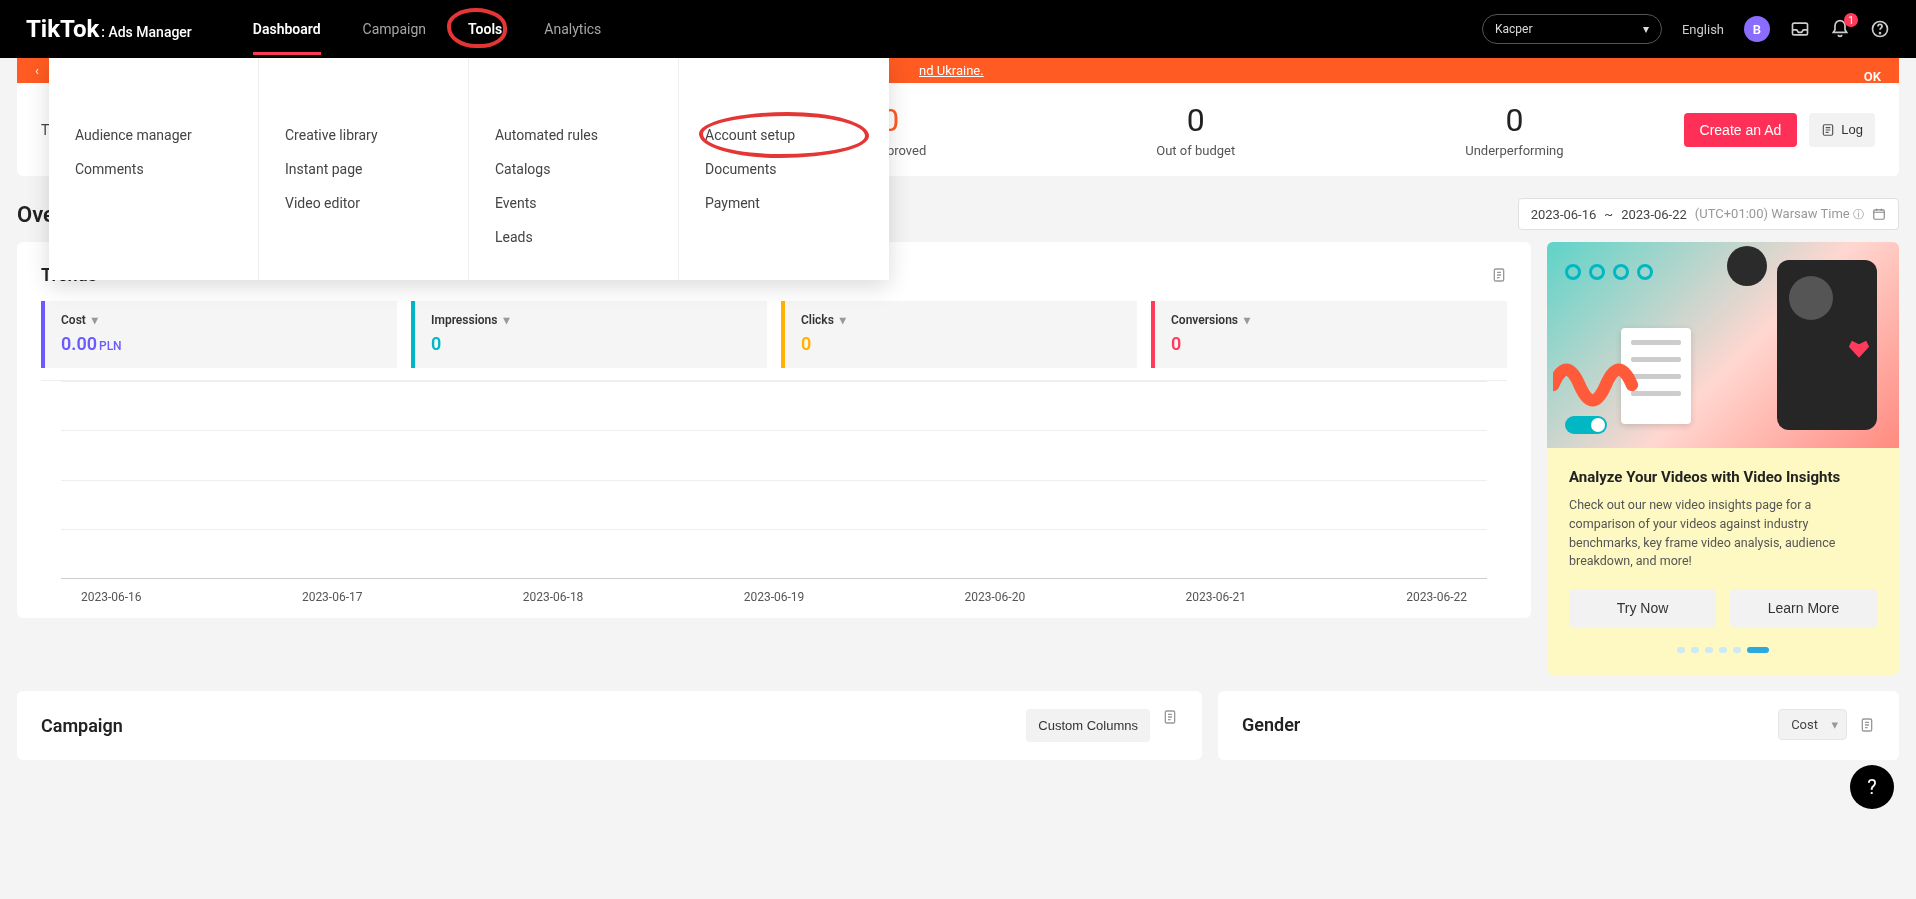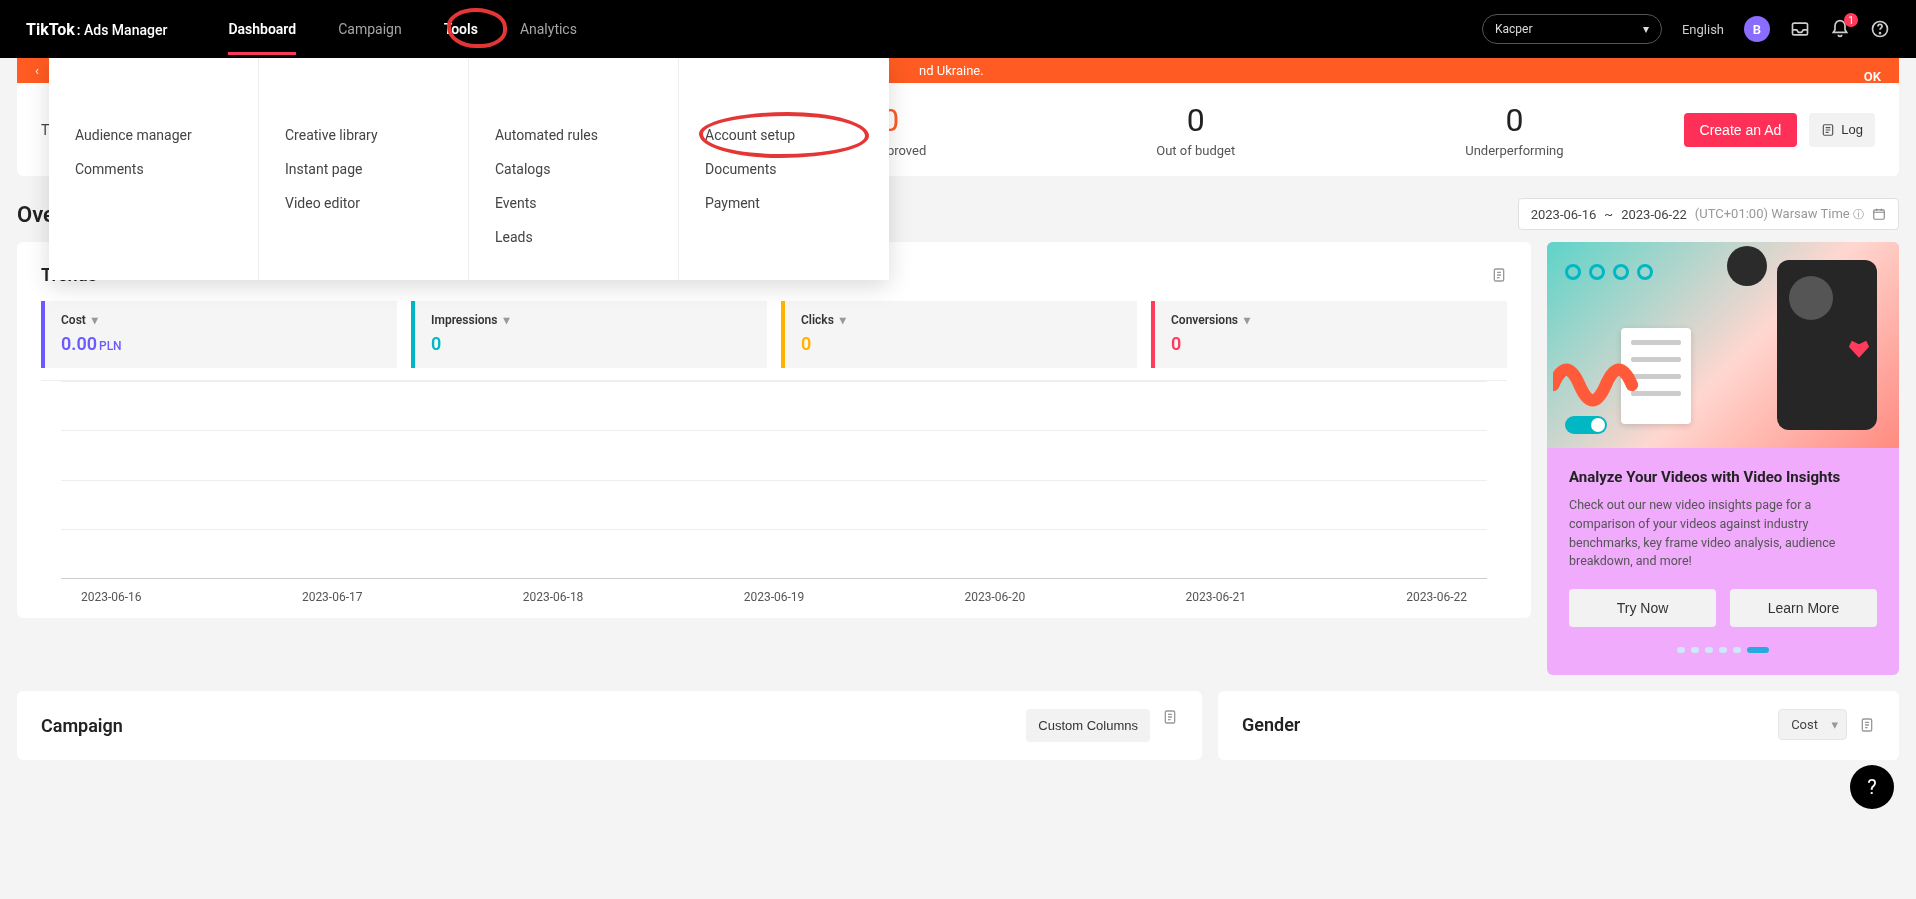--- a/index.html
+++ b/index.html
@@ -1,20 +1,20 @@
 <!DOCTYPE html>
 <html><head>
 <meta charset="utf-8">
 <style>
   * { box-sizing: border-box; margin: 0; padding: 0; }
   body { font-family: -apple-system, BlinkMacSystemFont, "Segoe UI", Roboto, Helvetica, Arial, sans-serif; background: #f4f4f4; color: #222; width: 1916px; }
   
   .topbar { background: #000; height: 58px; display: flex; align-items: center; padding: 0 26px; color: #fff; position: relative; }
   .brand { display: flex; align-items: baseline; font-weight: 700; }
-  .brand .tt { font-size: 16px; letter-spacing: 0; }
+  .brand .tt { font-size: 24px; letter-spacing: 0; }
   .brand .sub { font-size: 14px; margin-left: 2px; font-weight: 500; }
   .nav { display: flex; gap: 42px; margin-left: 61px; }
   .nav-item { font-size: 14px; color: #a6a6a6; cursor: pointer; position: relative; padding: 6px 0; }
   .nav-item.active { color: #fff; font-weight: 600; }
   .nav-item.open { color: #fff; font-weight: 600; }
   .nav-item.active::after { content: ""; position: absolute; left: 0; right: 0; bottom: -12px; height: 3px; background: #ff3b5c; }
   .top-right { margin-left: auto; display: flex; align-items: center; gap: 20px; }
   .acct-pill { border: 1px solid #555; border-radius: 18px; height: 30px; display: flex; align-items: center; padding: 0 12px; font-size: 12px; color: #ddd; min-width: 180px; justify-content: space-between; gap: 40px; }
   .lang { font-size: 13px; color: #ccc; }
   .avatar { width: 26px; height: 26px; border-radius: 50%; background: #8a6dff; color: #fff; font-size: 13px; font-weight: 600; display: flex; align-items: center; justify-content: center; }
@@ -75,21 +75,21 @@
   .row2 .card { position: relative; }
   .campaign-card { flex: 0 0 1185px; }
   .gender-card { flex: 1; text-align: center; }
   .cardhead { display: flex; align-items: center; justify-content: space-between; }
   .cardhead h3 { font-size: 18px; font-weight: 600; }
   .sel { background: #f2f2f2; border: 1px solid #e6e6e6; border-radius: 4px; padding: 7px 28px 7px 12px; font-size: 13px; color: #444; position: relative; }
   .sel::after { content:"▾"; position:absolute; right:8px; color:#999; }
   
   .siderow { display: flex; gap: 16px; align-items: flex-start; margin-top: 0; }
   .maincol { flex: 1; }
-  .promo { width: 352px; background: #f0abfc; border-radius: 6px; overflow: hidden; }
+  .promo { width: 352px; background: #fef9c3; border-radius: 6px; overflow: hidden; }
   .promo-ill { height: 206px; background: linear-gradient(135deg,#5ed3c8 0%, #ffd7d0 55%, #ff8a80 100%); position: relative; }
   .phone { position:absolute; right:22px; top:18px; width:100px; height:170px; background:#262626; border-radius:12px; }
   .phone::before { content:""; position:absolute; left:12px; top:16px; width:44px; height:44px; background:#555; border-radius:50%; }
   .heart { position:absolute; right:28px; top:96px; width:24px; height:22px; background:#ff3b5c; clip-path: polygon(50% 90%, 8% 40%, 20% 12%, 50% 28%, 80% 12%, 92% 40%); }
   .sheet { position:absolute; left:74px; top:86px; width:70px; height:96px; background:#fff; border-radius:4px; box-shadow:0 2px 6px rgba(0,0,0,.15);}
   .sheet .ln{ height:5px; background:#ccc; margin:12px 10px 0; border-radius:2px;}
   .dots { position:absolute; left:18px; top:22px; display:flex; gap:8px;}
   .dots span{ width:16px;height:16px;border:3px solid #00b7c3;border-radius:50%;}
   .wig { position:absolute; left:6px; bottom:28px; width:88px; height:70px; }
   .wig svg{width:100%;height:100%;}
@@ -179,21 +179,21 @@
         <span class="scribble-setup"></span>
       </div>
       <div class="mlink">Documents</div>
       <div class="mlink">Payment</div>
     </div>
   </div>
 </div>
 
 <div class="alertbar">
   <span class="chev icn">‹</span>
-  <span style="flex:1;text-align:center;">nd Ukraine.</span>
+  <span style="flex:1;text-align:center;text-decoration:underline;">nd Ukraine.</span>
   <span style="font-weight:600;margin-top:12px;">OK</span>
 </div>
 
 <div class="content">
 
   <div class="card statusrow" style="margin-top:0;">
     <div class="left"><span class="status-label">To</span></div>
     <div class="status-metrics">
       <div class="metric">
         <div class="big red">0</div>

